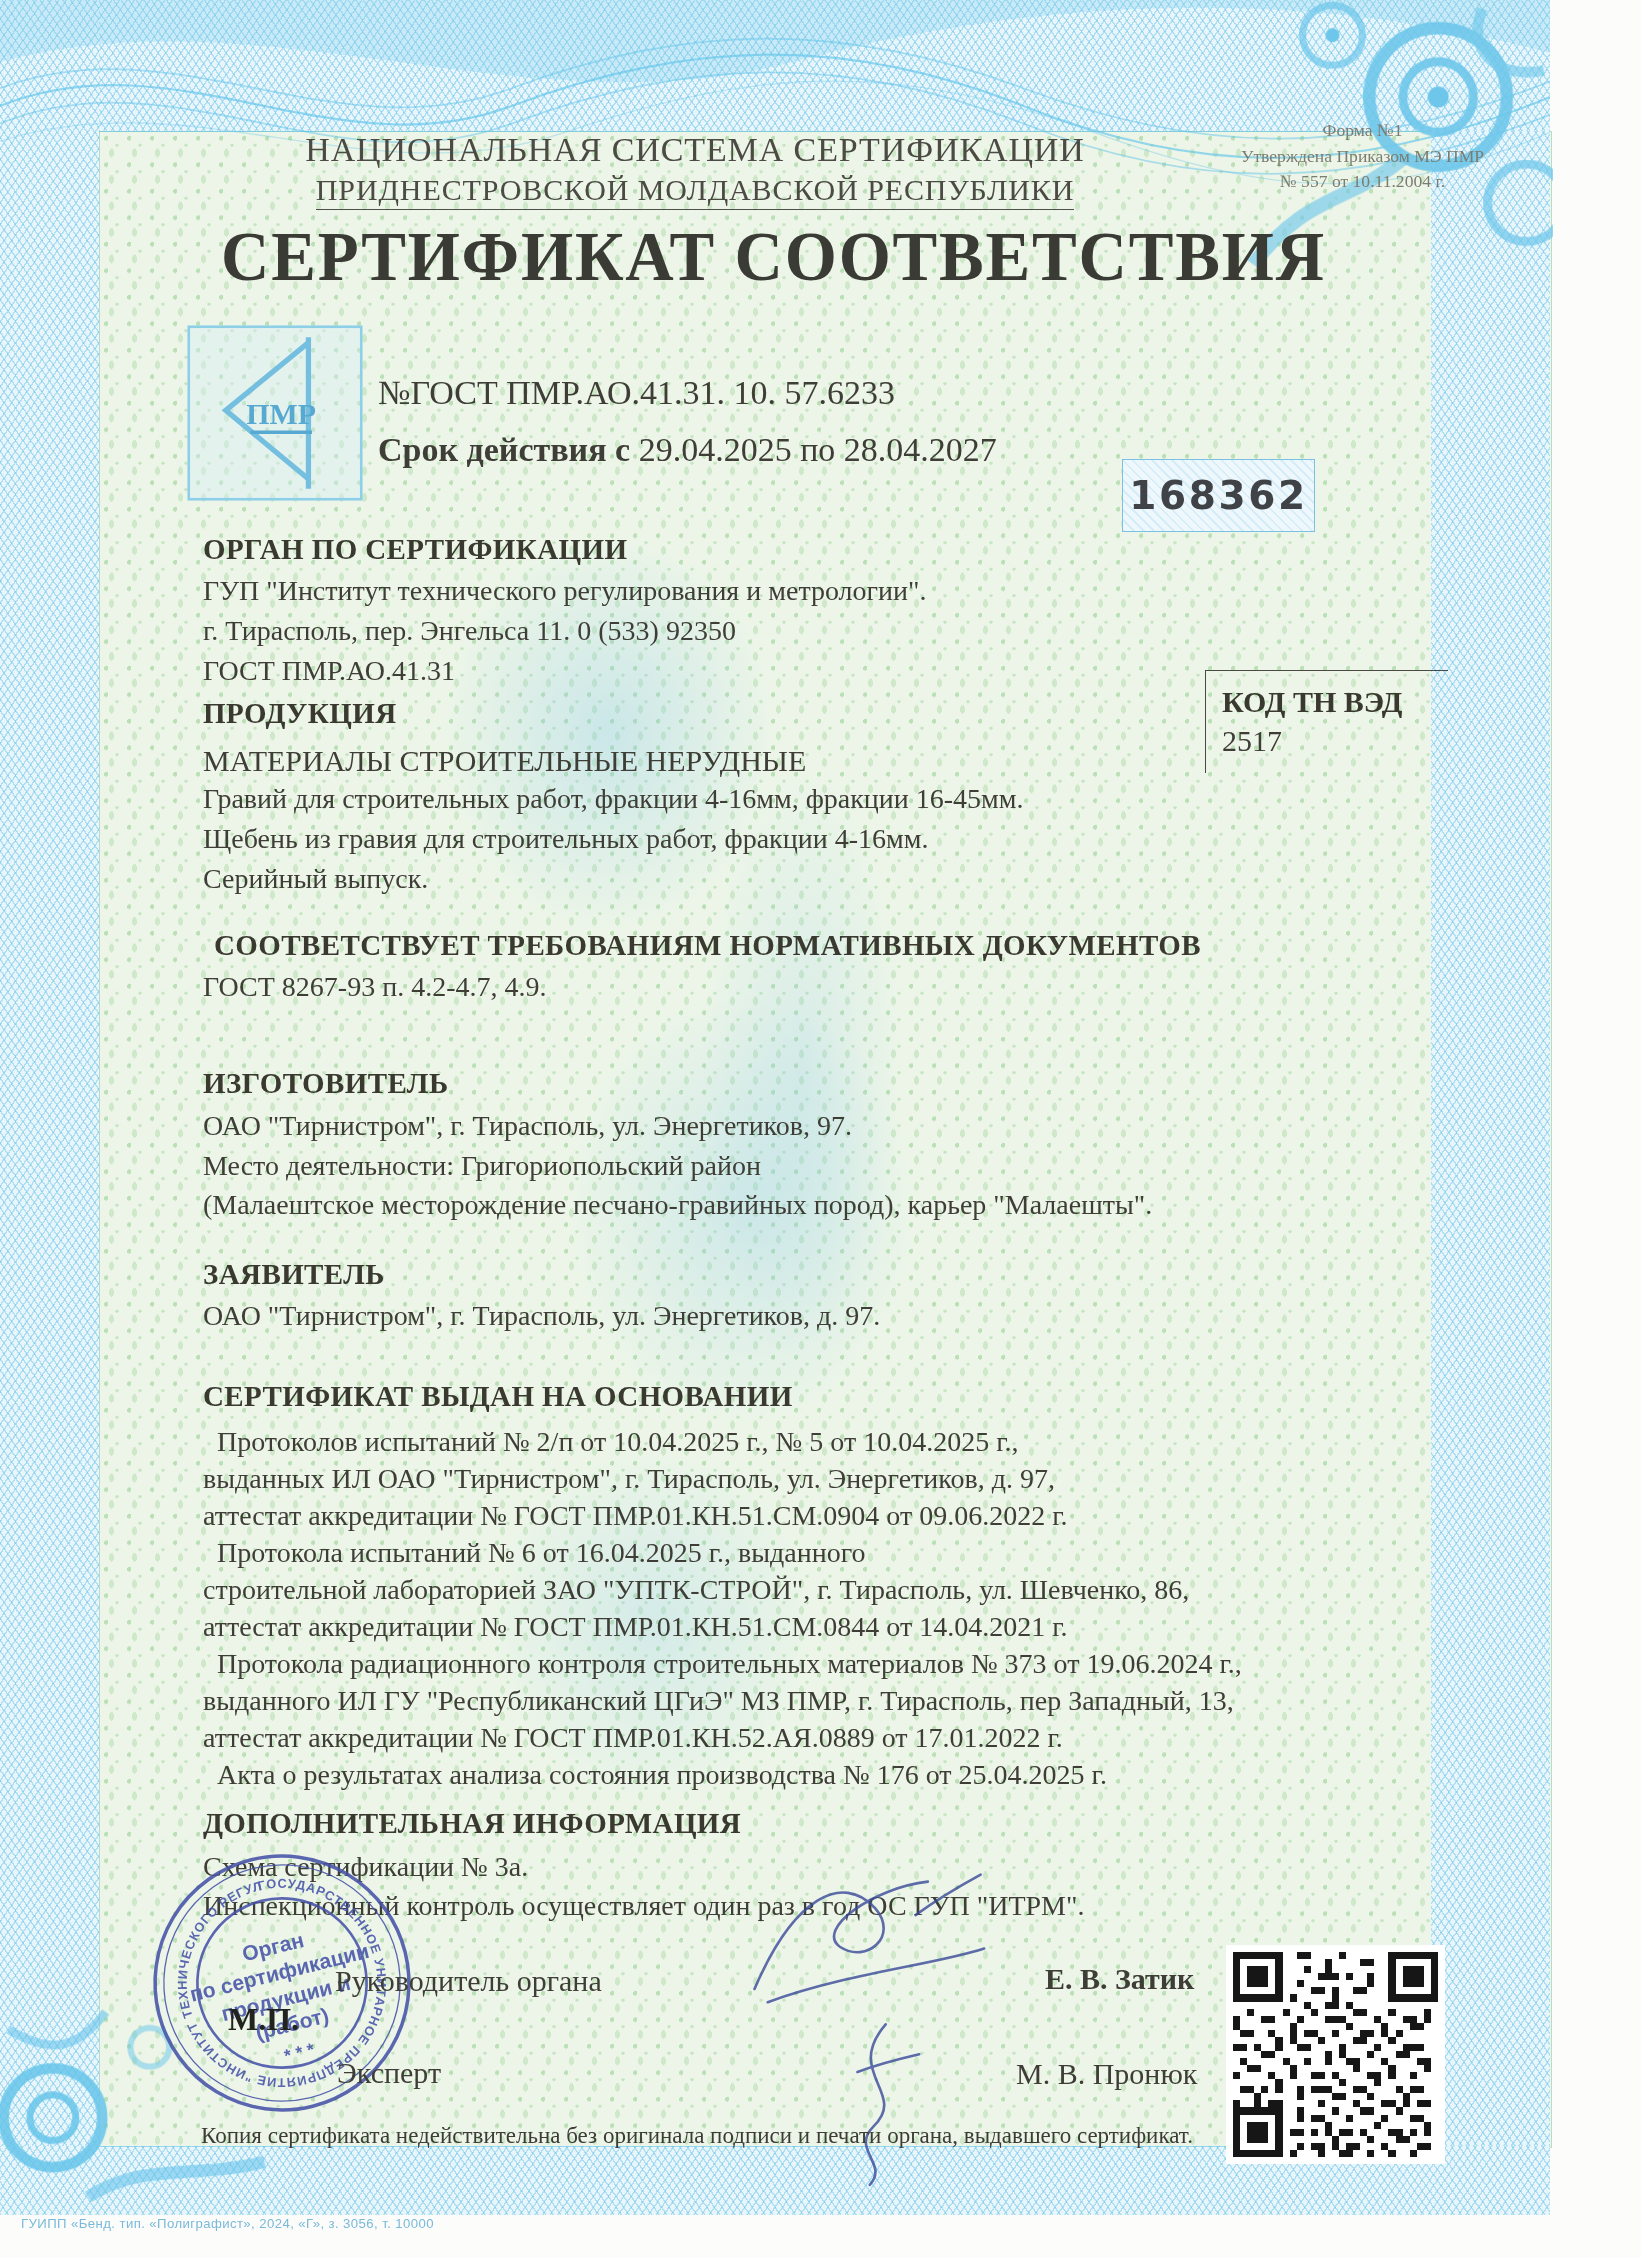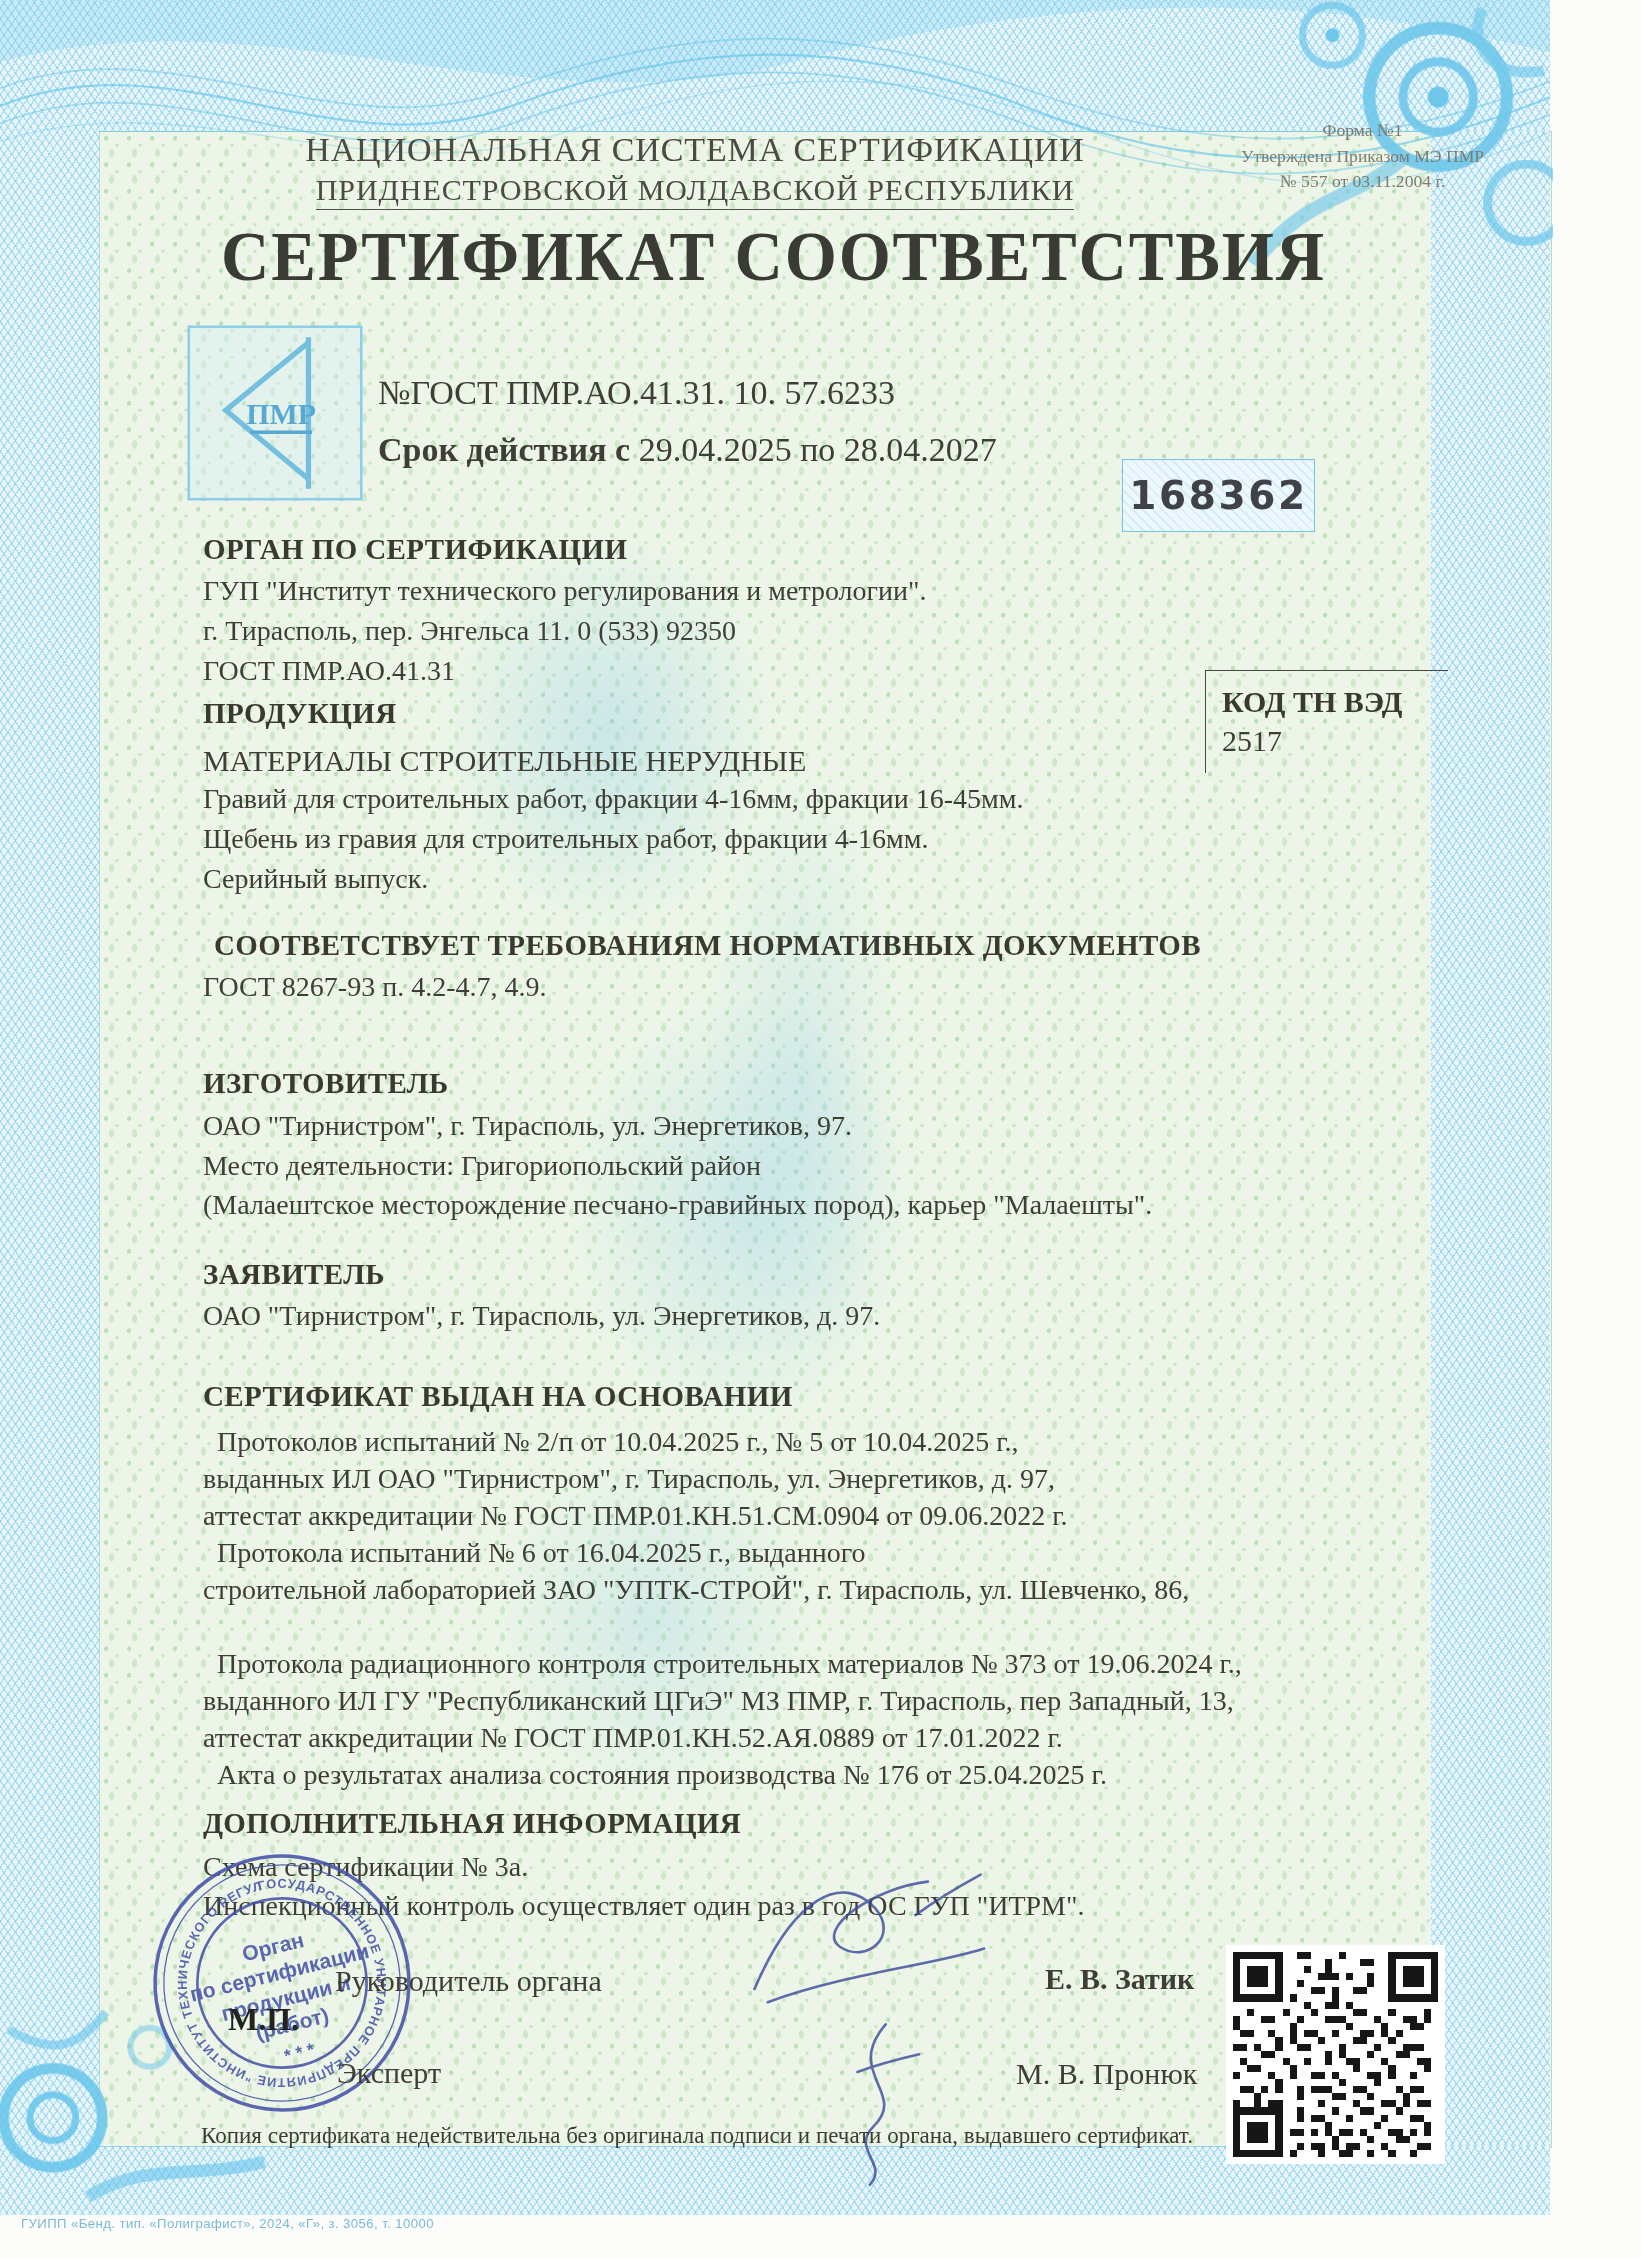--- a/index.html
+++ b/index.html
@@ -103,21 +103,21 @@
   <div class="wm" style="left:670px;top:670px;width:265px;height:794px;background:radial-gradient(closest-side, rgba(125,198,232,.18), transparent 75%);"></div>
 
   <div class="center-head" style="top:131px;font-size:34px;letter-spacing:0.9px;">НАЦИОНАЛЬНАЯ СИСТЕМА СЕРТИФИКАЦИИ</div>
   <div class="center-head" style="top:173px;">
     <span style="font-size:30px;letter-spacing:0.9px;border-bottom:1.8px solid #50504a;padding-bottom:2.6px;">ПРИДНЕСТРОВСКОЙ МОЛДАВСКОЙ РЕСПУБЛИКИ</span>
   </div>
 
   <div class="small-note">
     <div>Форма №1</div>
     <div>Утверждена Приказом МЭ ПМР</div>
-    <div>№ 557 от 03.11.2004 г.</div>
+    <div>№ 557 от 10.11.2004 г.</div>
   </div>
 
   <div class="title">СЕРТИФИКАТ СООТВЕТСТВИЯ</div>
 
   <svg style="position:absolute;left:187px;top:325px;" width="176" height="176" viewBox="0 0 200 200">
     <rect x="2" y="2" width="196" height="196" fill="rgba(214,238,248,.35)" stroke="#8ecfe8" stroke-width="3"></rect>
     <g fill="none" stroke="#74bfe0" stroke-width="6" stroke-linejoin="miter">
       <path d="M138 14 L138 186"></path>
       <path d="M138 20 L44 97 L138 175"></path>
     </g>
@@ -161,20 +161,21 @@
 
   <div class="h" style="left:203px;top:1258px;">ЗАЯВИТЕЛЬ</div>
   <div class="t" style="left:203px;top:1300px;">ОАО "Тирнистром", г. Тирасполь, ул. Энергетиков, д. 97.</div>
 
   <div class="h" style="left:203px;top:1380px;">СЕРТИФИКАТ ВЫДАН НА ОСНОВАНИИ</div>
   <div class="t ind" style="left:203px;top:1426px;">Протоколов испытаний № 2/п от 10.04.2025 г., № 5 от 10.04.2025 г.,</div>
   <div class="t" style="left:203px;top:1463px;">выданных ИЛ ОАО "Тирнистром", г. Тирасполь, ул. Энергетиков, д. 97,</div>
   <div class="t" style="left:203px;top:1500px;">аттестат аккредитации № ГОСТ ПМР.01.КН.51.СМ.0904 от 09.06.2022 г.</div>
   <div class="t ind" style="left:203px;top:1537px;">Протокола испытаний № 6 от 16.04.2025 г., выданного</div>
   <div class="t" style="left:203px;top:1574px;">строительной лабораторией ЗАО "УПТК-СТРОЙ", г. Тирасполь, ул. Шевченко, 86,</div>
+  <div class="t" style="left:203px;top:1611px;">аттестат аккредитации № ГОСТ ПМР.01.КН.51.СМ.0844 от 14.04.2021 г.</div>
   <div class="t ind" style="left:203px;top:1648px;">Протокола радиационного контроля строительных материалов № 373 от 19.06.2024 г.,</div>
   <div class="t" style="left:203px;top:1685px;">выданного ИЛ ГУ "Республиканский ЦГиЭ" МЗ ПМР, г. Тирасполь, пер Западный, 13,</div>
   <div class="t" style="left:203px;top:1722px;">аттестат аккредитации № ГОСТ ПМР.01.КН.52.АЯ.0889 от 17.01.2022 г.</div>
   <div class="t ind" style="left:203px;top:1759px;">Акта о результатах анализа состояния производства № 176 от 25.04.2025 г.</div>
 
   <div class="h" style="left:203px;top:1807px;">ДОПОЛНИТЕЛЬНАЯ ИНФОРМАЦИЯ</div>
   <div class="t" style="left:203px;top:1851px;">Схема сертификации № 3а.</div>
   <div class="t" style="left:203px;top:1890px;">Инспекционный контроль осуществляет один раз в год ОС ГУП "ИТРМ".</div>
 
   <svg style="position:absolute;left:148px;top:1849px;transform:rotate(-14deg);opacity:.88;" width="268" height="268" viewBox="0 0 304 304">

